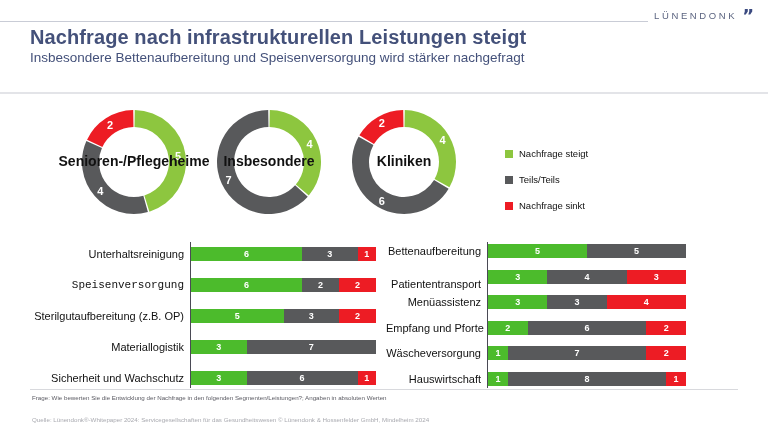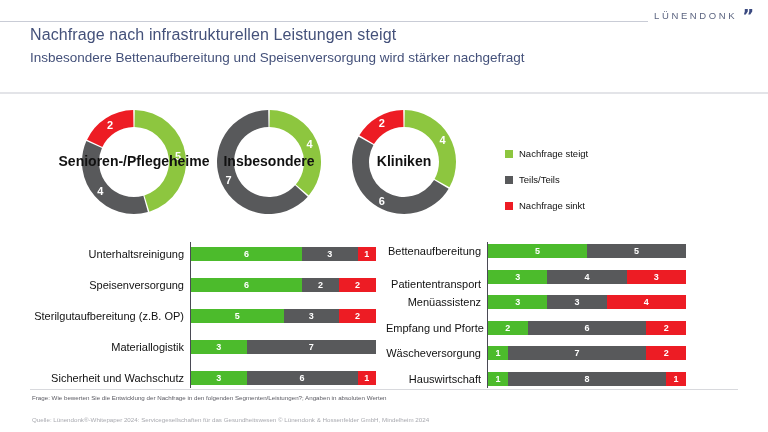--- a/index.html
+++ b/index.html
@@ -21,21 +21,21 @@
   }
   .logo-text{
     font-size:9.5px;letter-spacing:2.6px;color:#5b6480;font-weight:400;
   }
   .logo-quote{
     font-size:18px;line-height:10px;color:#3b4a80;font-weight:700;
     font-family:"DejaVu Sans", sans-serif;
   }
   .title{
     position:absolute;left:30px;top:26px;
-    font-size:16px;font-weight:400;color:#44517a;letter-spacing:0.1px;
+    font-size:20px;font-weight:700;color:#44517a;letter-spacing:0.1px;
     white-space:nowrap;
   }
   .subtitle{
     position:absolute;left:30px;top:50px;
     font-size:13.5px;font-weight:400;color:#44517a;white-space:nowrap;
   }
   .sub-rule{
     position:absolute;left:0;top:92px;width:768px;height:1.5px;background:#e3e4e8;
   }
   
@@ -151,21 +151,21 @@
 </div>
 
 <div class="chart left" id="chart-left">
   <div class="axis"></div>
 <div class="cat" style="top: 7px; left: 0px; width: 184px;">Unterhaltsreinigung</div>
     <div class="bars" style="top: 7px; left: 191px;">
       <div class="seg" style="width: 111px; background: rgb(76, 187, 44);">6</div>
       <div class="seg" style="width: 55.5px; background: rgb(88, 89, 91);">3</div>
       <div class="seg" style="width: 18.5px; background: rgb(237, 28, 36);">1</div>
     </div>
-    <div class="cat" style="top: 38px; left: 0px; width: 184px;">Speisenversorgung</div>
+    <div class="cat" style="top: 38px; left: 0px; width: 184px; font-family: Liberation Mono, monospace;">Speisenversorgung</div>
     <div class="bars" style="top: 38px; left: 191px;">
       <div class="seg" style="width: 111px; background: rgb(76, 187, 44);">6</div>
       <div class="seg" style="width: 37px; background: rgb(88, 89, 91);">2</div>
       <div class="seg" style="width: 37px; background: rgb(237, 28, 36);">2</div>
     </div>
     <div class="cat" style="top: 69px; left: 0px; width: 184px;">Sterilgutaufbereitung (z.B. OP)</div>
     <div class="bars" style="top: 69px; left: 191px;">
       <div class="seg" style="width: 92.5px; background: rgb(76, 187, 44);">5</div>
       <div class="seg" style="width: 55.5px; background: rgb(88, 89, 91);">3</div>
       <div class="seg" style="width: 37px; background: rgb(237, 28, 36);">2</div>

